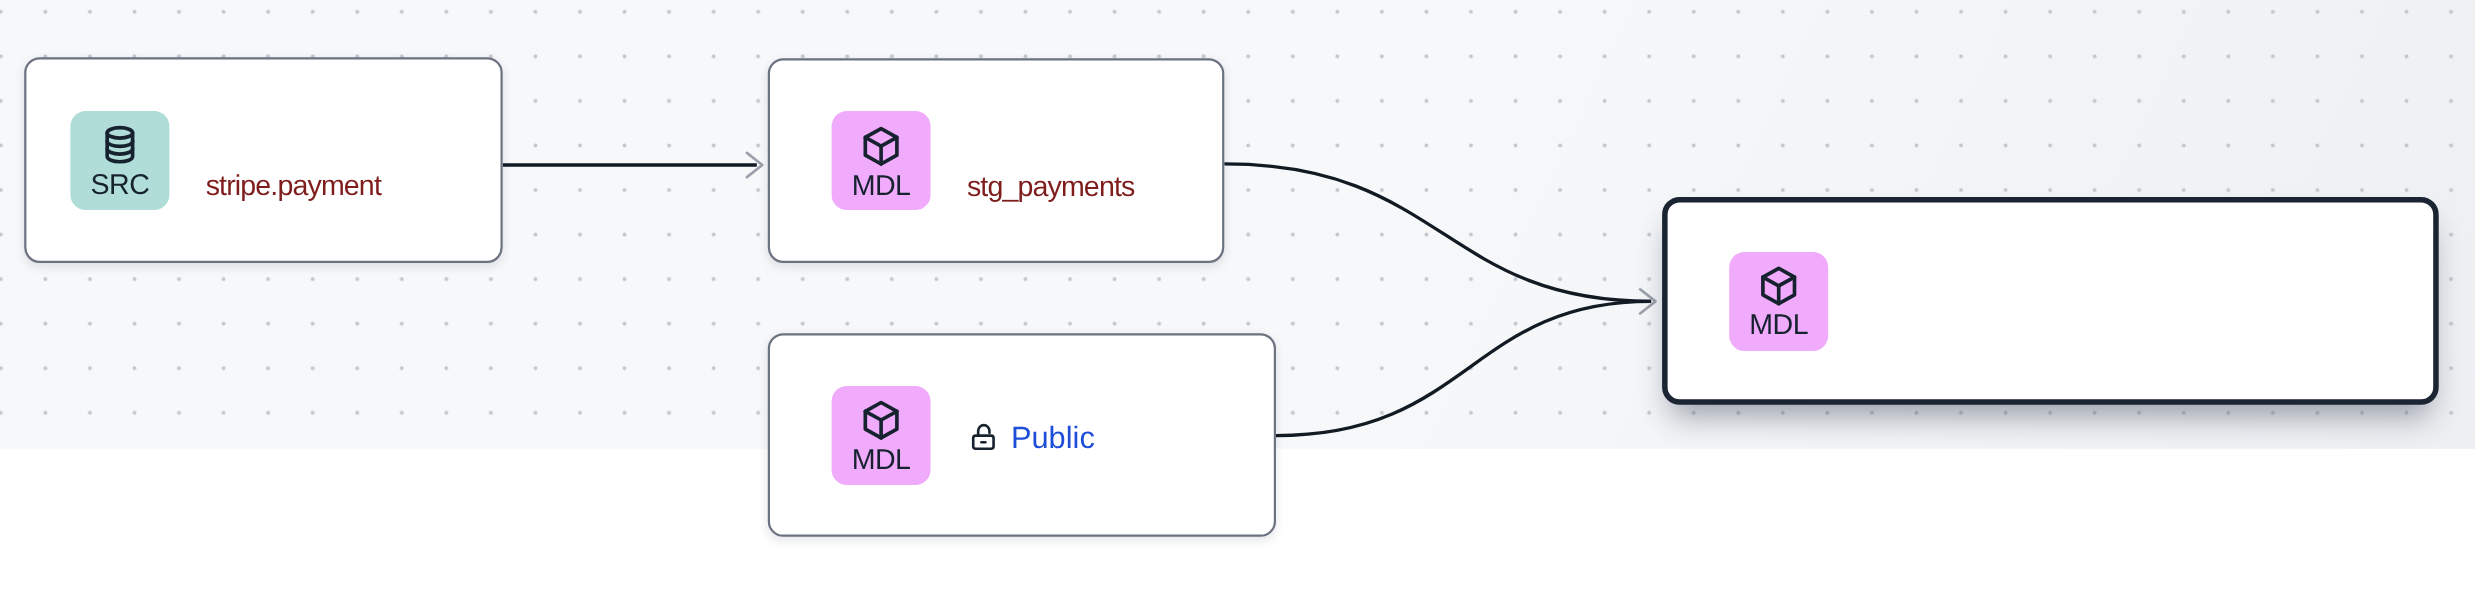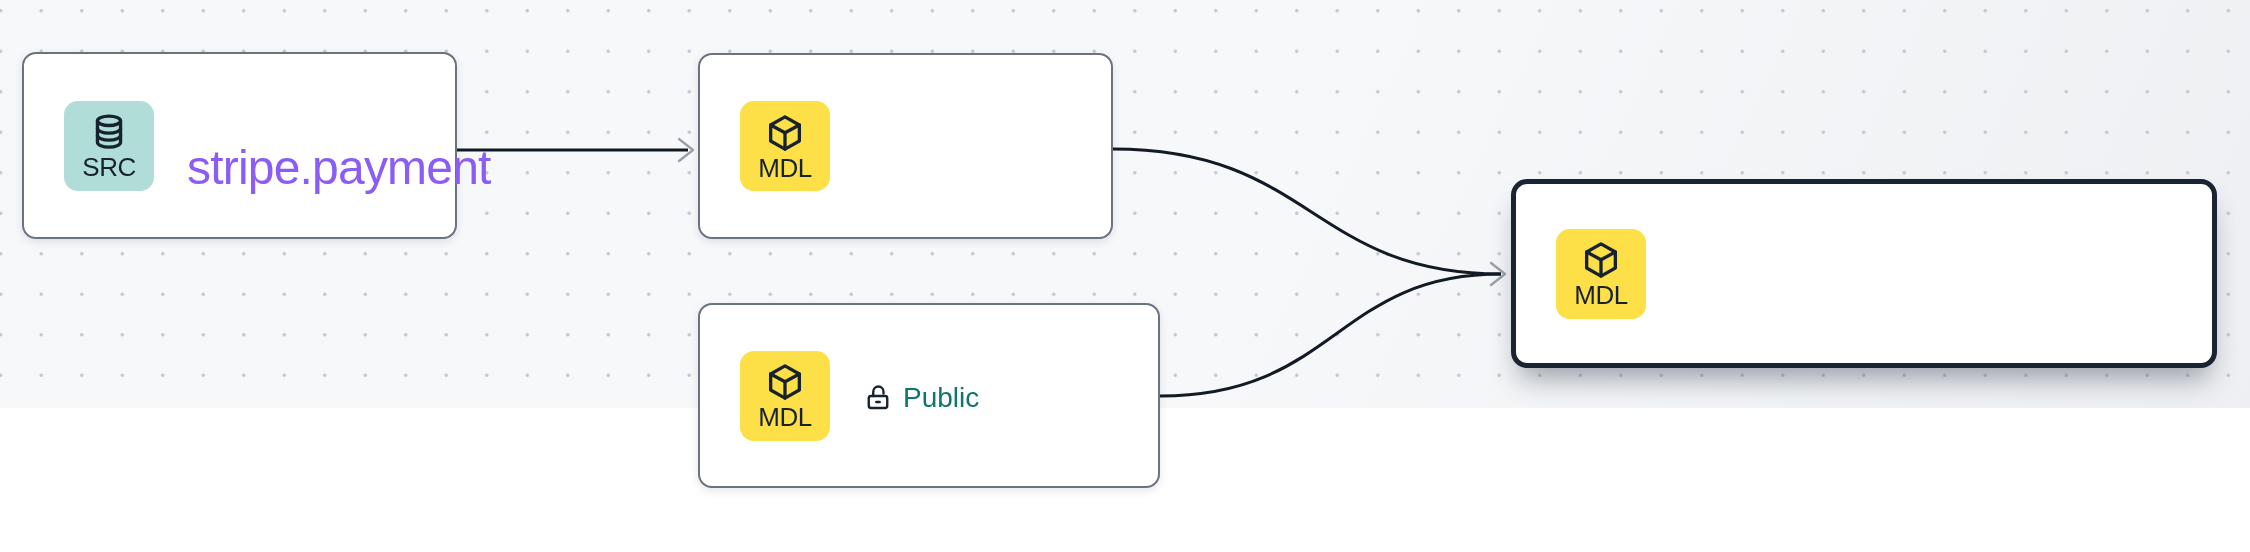--- a/index.html
+++ b/index.html
@@ -36,27 +36,27 @@
   .node--stg-payments{left:698px;top:53px;width:415px;height:186px;}
   .node--fct-orders{left:698px;top:303px;width:462px;height:185px;}
   .node--agg{left:1511px;top:179px;width:706px;height:189px;}
 
   .badge{
     width:90px;height:90px;border-radius:14px;flex:none;
     display:flex;flex-direction:column;align-items:center;justify-content:center;
     gap:1px;
   }
   .badge--src{background:#b0ddd7;}
-  .badge--mdl{background:#fde047;}
+  .badge--mdl{background:#f0abfc;margin-left:16px;}
   .badge .blabel{font-size:26px;line-height:1;color:#17222f;letter-spacing:-0.5px;}
   .badge svg{display:block;}
 
   .ntext{display:flex;flex-direction:column;justify-content:center;}
-  .ntitle{font-size:48px;line-height:44px;letter-spacing:-0.8px;white-space:nowrap;color:#8b5cf6;margin-top:45px;}
-  .nsub{display:flex;align-items:center;gap:10px;margin-top:5px;font-size:28px;line-height:34px;color:#0f766e;}
+  .ntitle{font-size:26px;line-height:44px;letter-spacing:-0.8px;white-space:nowrap;color:#7f1d1d;margin-top:45px;}
+  .nsub{display:flex;align-items:center;gap:10px;margin-top:5px;font-size:28px;line-height:34px;color:#1d4ed8;}
   .nsub svg{display:block;flex:none;}
   .icon-stroke{stroke:#17222f;stroke-width:1.9;fill:none;stroke-linecap:round;stroke-linejoin:round;}
 </style>
 </head>
 <body>
 
 <div class="canvas">
 
   <svg class="edges" width="2250" height="552" viewBox="0 0 2250 552">
     <path class="edge" d="M457 150 L688 150"></path>
@@ -87,20 +87,23 @@
     <div class="badge badge--mdl">
       <svg width="42" height="42" viewBox="0 0 24 24">
         <g class="icon-stroke">
           <path d="M12 2.8 L20.2 7.4 V16.6 L12 21.2 L3.8 16.6 V7.4 Z"></path>
           <path d="M3.8 7.4 L12 11.9 L20.2 7.4"></path>
           <path d="M12 11.9 V21.2"></path>
         </g>
       </svg>
       <span class="blabel">MDL</span>
     </div>
+    <div class="ntext">
+      <span class="ntitle">stg_payments</span>
+    </div>
   </div>
 
   <div class="node node--fct-orders">
     <div class="badge badge--mdl">
       <svg width="42" height="42" viewBox="0 0 24 24">
         <g class="icon-stroke">
           <path d="M12 2.8 L20.2 7.4 V16.6 L12 21.2 L3.8 16.6 V7.4 Z"></path>
           <path d="M3.8 7.4 L12 11.9 L20.2 7.4"></path>
           <path d="M12 11.9 V21.2"></path>
         </g>

